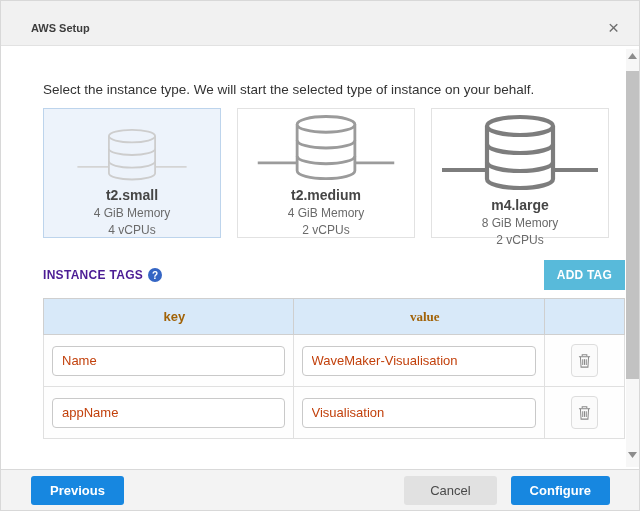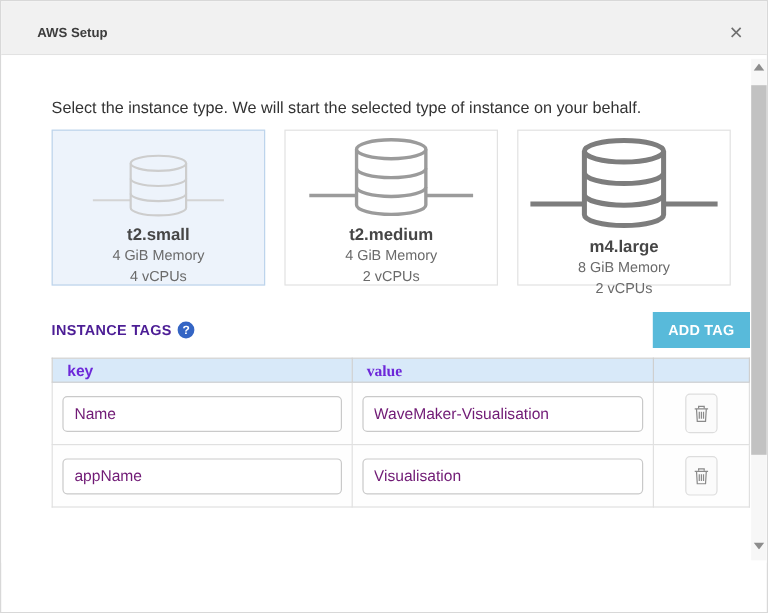--- a/index.html
+++ b/index.html
@@ -42,28 +42,28 @@
   .help-icon { width:14px; height:14px; border-radius:50%; background:#3465c4; color:#fff;
                font-size:10px; font-weight:700; display:flex; align-items:center;
                justify-content:center; margin-left:5px; cursor:pointer; }
   .add-tag-btn { background:#58bada; color:#fff; border:none; border-radius:0;
                  font-size:12px; font-weight:700; padding:8px 13px; cursor:pointer;
                  font-family:inherit; letter-spacing:.2px; }
 
   
   table.tags { width:582px; margin-top:8px; border-collapse:collapse;
                border:1px solid #d9d9d9; }
-  table.tags th { background:#d8e9f9; border:1px solid #cfcfcf; height:20px;
-                  text-align:left; padding-left:12px; font-size:13px; font-weight:700;
-                  color:#6d28d9; }
+  table.tags th { background:#d8e9f9; border:1px solid #cfcfcf; height:36px;
+                  text-align:center; padding-left:12px; font-size:13px; font-weight:700;
+                  color:#a16207; }
   table.tags td { border:1px solid #e0e0e0; height:52px; background:#fefefe;
                   vertical-align:middle; }
   .col-key { width:250px; } .col-val { width:252px;font-family:Liberation Serif, serif; } .col-act { width:80px; }
   .cell-input { width:calc(100% - 16px); margin:0 8px; height:30px; border:1px solid #c9c9c9;
-                border-radius:4px; padding:0 9px; font-size:13px; color:#701a75;
+                border-radius:4px; padding:0 9px; font-size:13px; color:#c2410c;
                 font-family:inherit; background:#fff; }
   .trash-btn { display:flex; align-items:center; justify-content:center; width:27px;
                height:33px; border:1px solid #ddd; border-radius:4px; background:#fbfbfb;
                margin:0 auto; cursor:pointer; }
 
   
   .footer { position:absolute; left:0; right:0; bottom:0; height:41px; background:#f3f3f3;
             border-top:1px solid #d9d9d9; display:flex; align-items:center;
             padding:0 29px 0 30px; }
   .btn { border:none; border-radius:3px; font-size:13px; font-family:inherit;
@@ -207,14 +207,20 @@
         </svg>
     </div>
     <div class="sb-thumb"></div>
     <div class="sb-arrow sb-down">
       <svg width="9" height="6" viewBox="0 0 9 6">
           <path d="M4.5 6 L9 0 H0 Z" fill="#8d8d8d"></path>
         </svg>
     </div>
   </div>
 
+  <div class="footer">
+    <button class="btn btn-blue">Previous</button>
+    <div class="footer-spacer"></div>
+    <button class="btn btn-gray">Cancel</button>
+    <button class="btn btn-blue">Configure</button>
+  </div>
 
 </div>
 
 </body></html>

